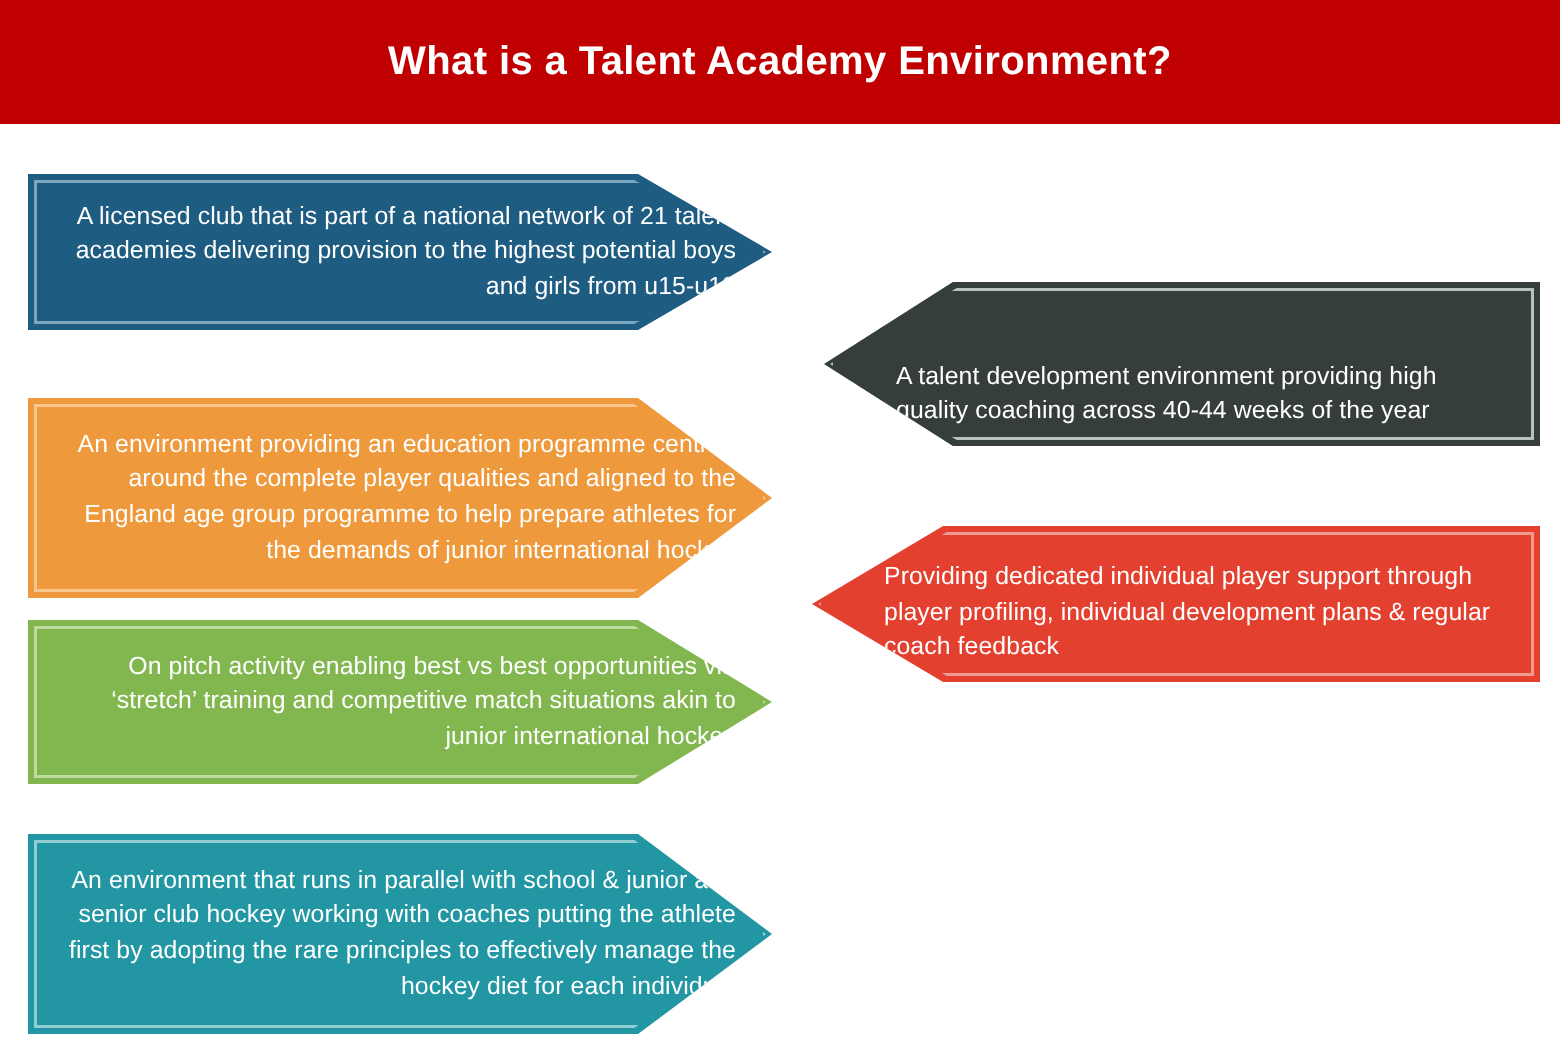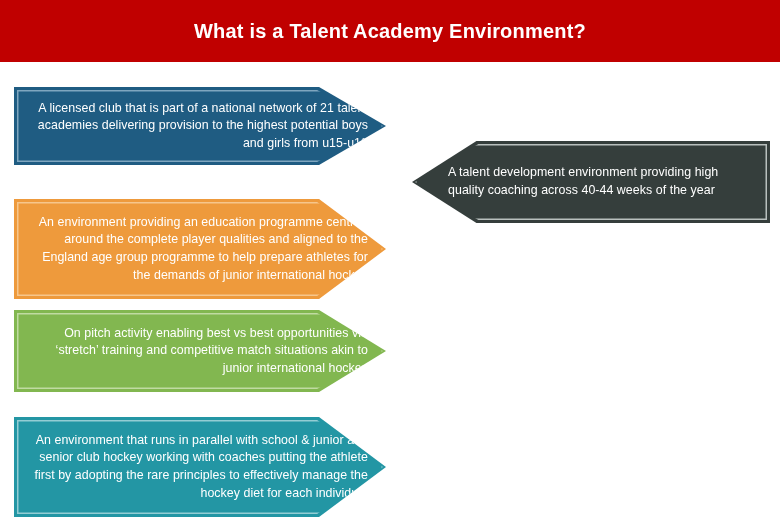--- a/index.html
+++ b/index.html
@@ -59,20 +59,21 @@
 
   
   .chev.right {
     clip-path: polygon(0% 0%, 82% 0%, 100% 50%, 82% 100%, 0% 100%);
   }
   .chev.right .txt { text-align: right; padding-right: 4px; }
 
   
   .chev.left {
     clip-path: polygon(18% 0%, 100% 0%, 100% 100%, 18% 100%, 0% 50%);
+    align-items: flex-end;
   }
   .chev.left .txt { text-align: left; padding-left: 22px; }
 
   
   .chev .inner {
     position: absolute;
     left: 3px;
     top: 3px;
     right: 3px;
     bottom: 3px;
@@ -124,20 +125,24 @@
   <div class="chev left" id="box-dark">
     <div class="inner"></div>
     <div class="txt">A talent development environment providing high quality coaching across 40-44 weeks of the year</div>
   </div>
 
   <div class="chev right" id="box-orange">
     <div class="inner"></div>
     <div class="txt">An environment providing an education programme centred around the complete player qualities and aligned to the England age group programme to help prepare athletes for the demands of junior international hockey</div>
   </div>
 
+  <div class="chev left" id="box-red">
+    <div class="inner"></div>
+    <div class="txt">Providing dedicated individual player support through player profiling, individual development plans &amp; regular coach feedback</div>
+  </div>
 
   <div class="chev right" id="box-green">
     <div class="inner"></div>
     <div class="txt">On pitch activity enabling best vs best opportunities via ‘stretch’ training and competitive match situations akin to junior international hockey</div>
   </div>
 
 
   <div class="chev right" id="box-teal">
     <div class="inner"></div>
     <div class="txt">An environment that runs in parallel with school &amp; junior and senior club hockey working with coaches putting the athlete first by adopting the rare principles to effectively manage the hockey diet for each individual</div>

